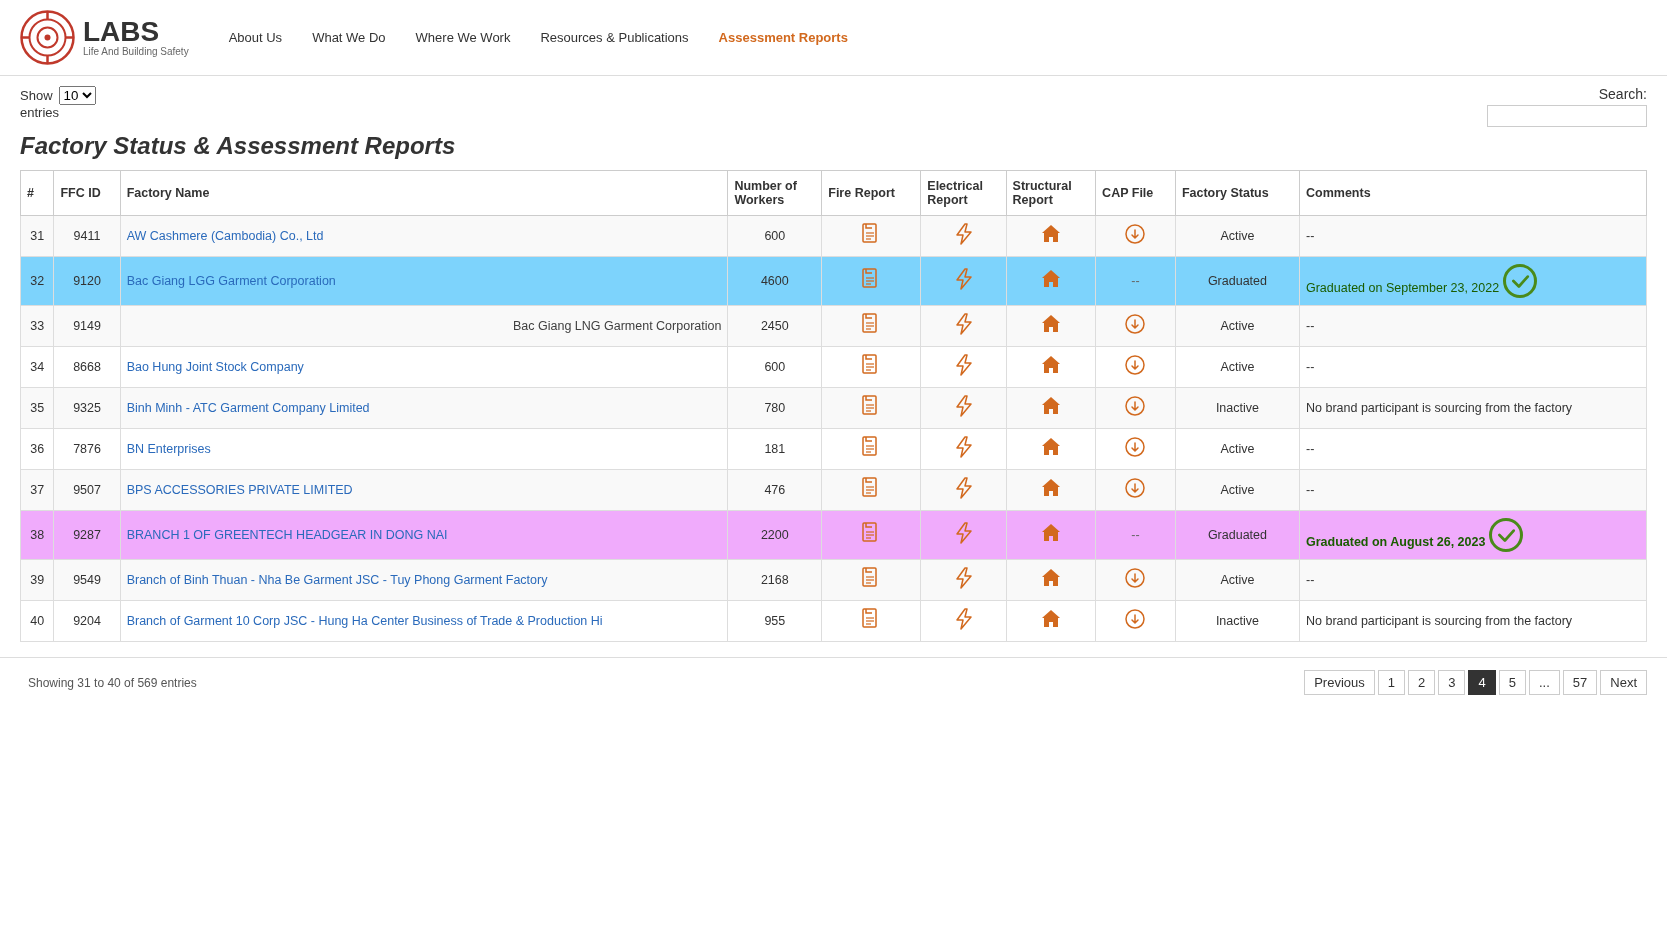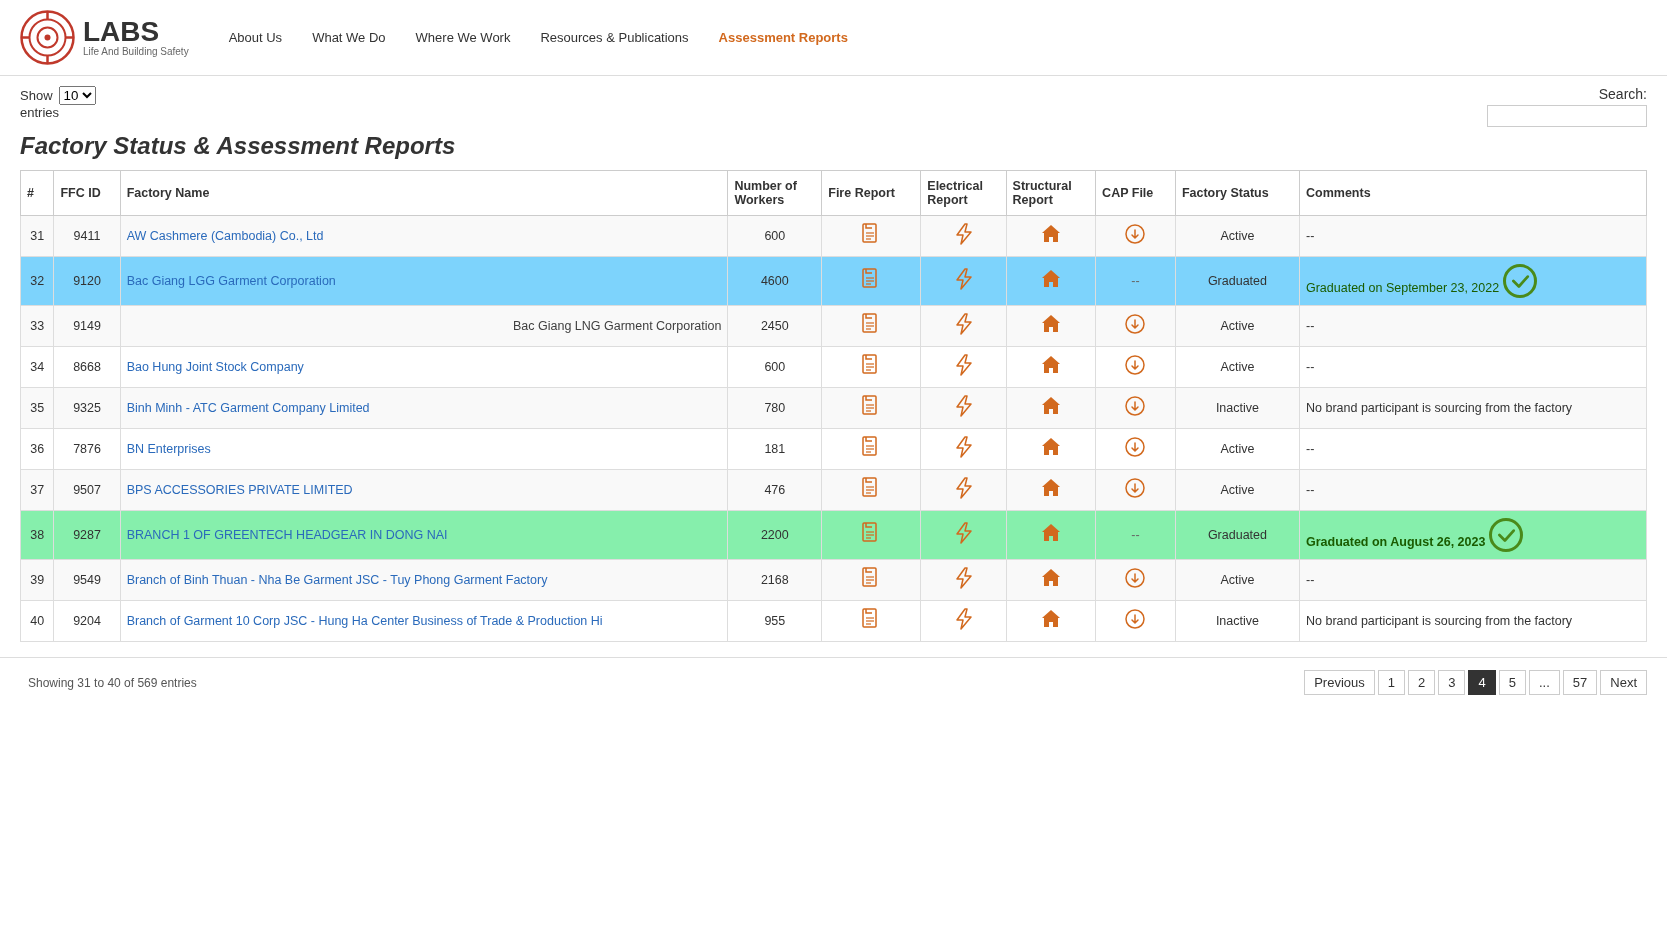--- a/index.html
+++ b/index.html
@@ -343,21 +343,21 @@
   </span></td>
     <td><span class="icon-cap" style="cursor:pointer;">
       <svg width="22" height="22" viewBox="0 0 22 22" fill="none" xmlns="http://www.w3.org/2000/svg">
         <circle cx="11" cy="11" r="9" stroke="#d2691e" stroke-width="1.5" fill="none"></circle>
         <path d="M11 7v7M8 12l3 3 3-3" stroke="#d2691e" stroke-width="1.5" stroke-linecap="round" stroke-linejoin="round"></path>
       </svg>
     </span></td>
     <td>Active</td>
     <td style="text-align:left;">--</td>
   </tr>
-        <tr class="graduated-row" style="background-color: #86efac;">
+        <tr class="graduated-row" style="background-color: #f0abfc;">
     <td>38</td>
     <td>9287</td>
     <td style="text-align:left;color:#2a6abb;cursor:pointer;">BRANCH 1 OF GREENTECH HEADGEAR IN DONG NAI</td>
     <td>2200</td>
     <td><span class="icon-fire" style="cursor:pointer;">
     <svg width="20" height="22" viewBox="0 0 20 22" fill="none" xmlns="http://www.w3.org/2000/svg">
       <rect x="2" y="1" width="13" height="18" rx="1" stroke="#d2691e" stroke-width="1.5" fill="none"></rect>
       <path d="M5 1v4h6" stroke="#d2691e" stroke-width="1.5" fill="none"></path>
       <line x1="5" y1="10" x2="13" y2="10" stroke="#d2691e" stroke-width="1.2"></line>
       <line x1="5" y1="13" x2="13" y2="13" stroke="#d2691e" stroke-width="1.2"></line>

